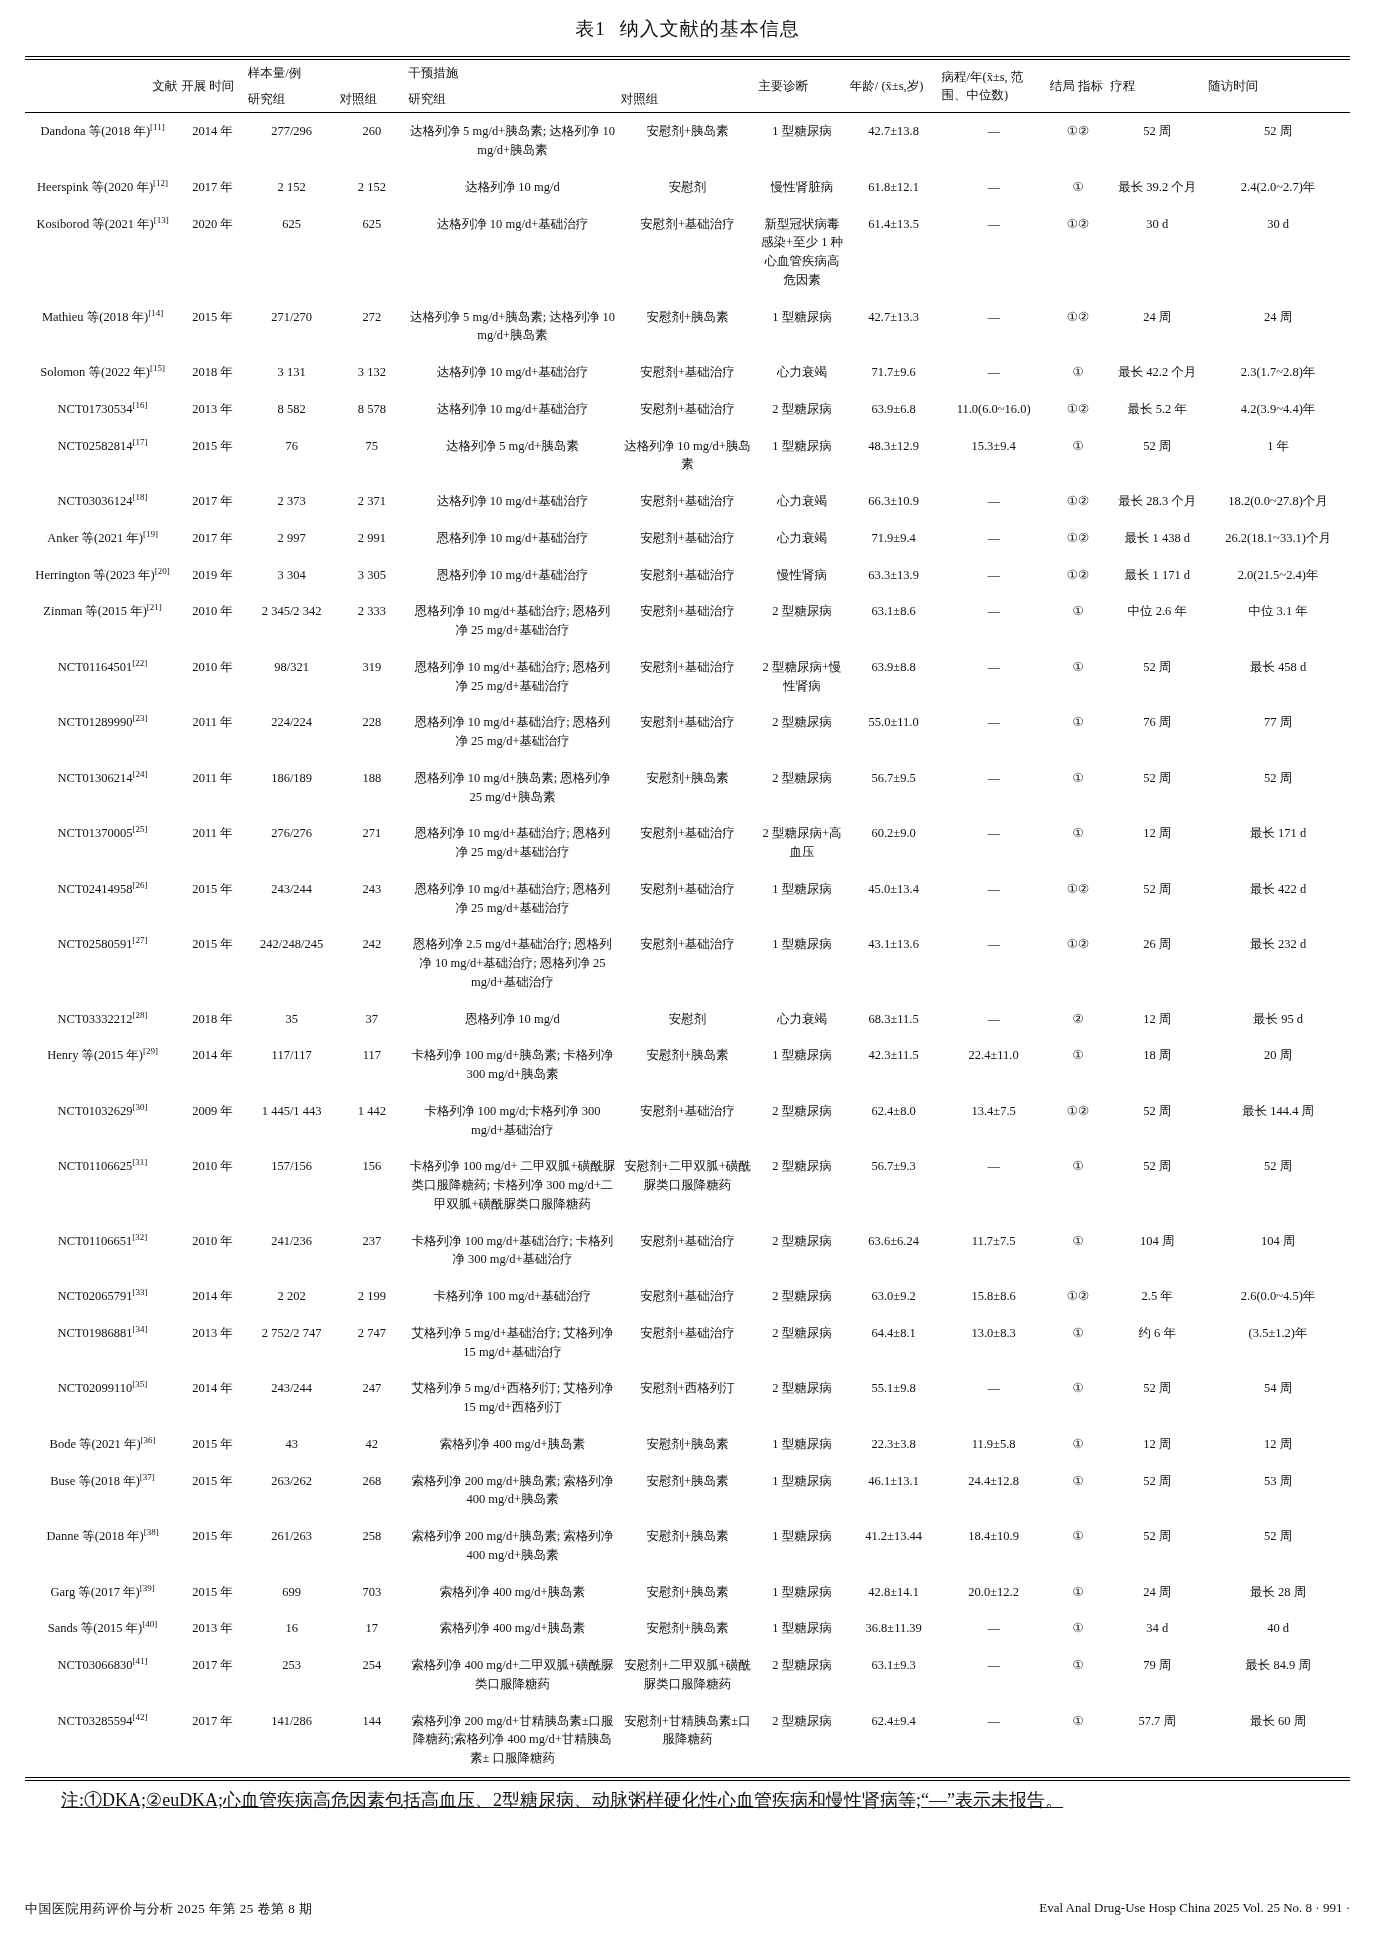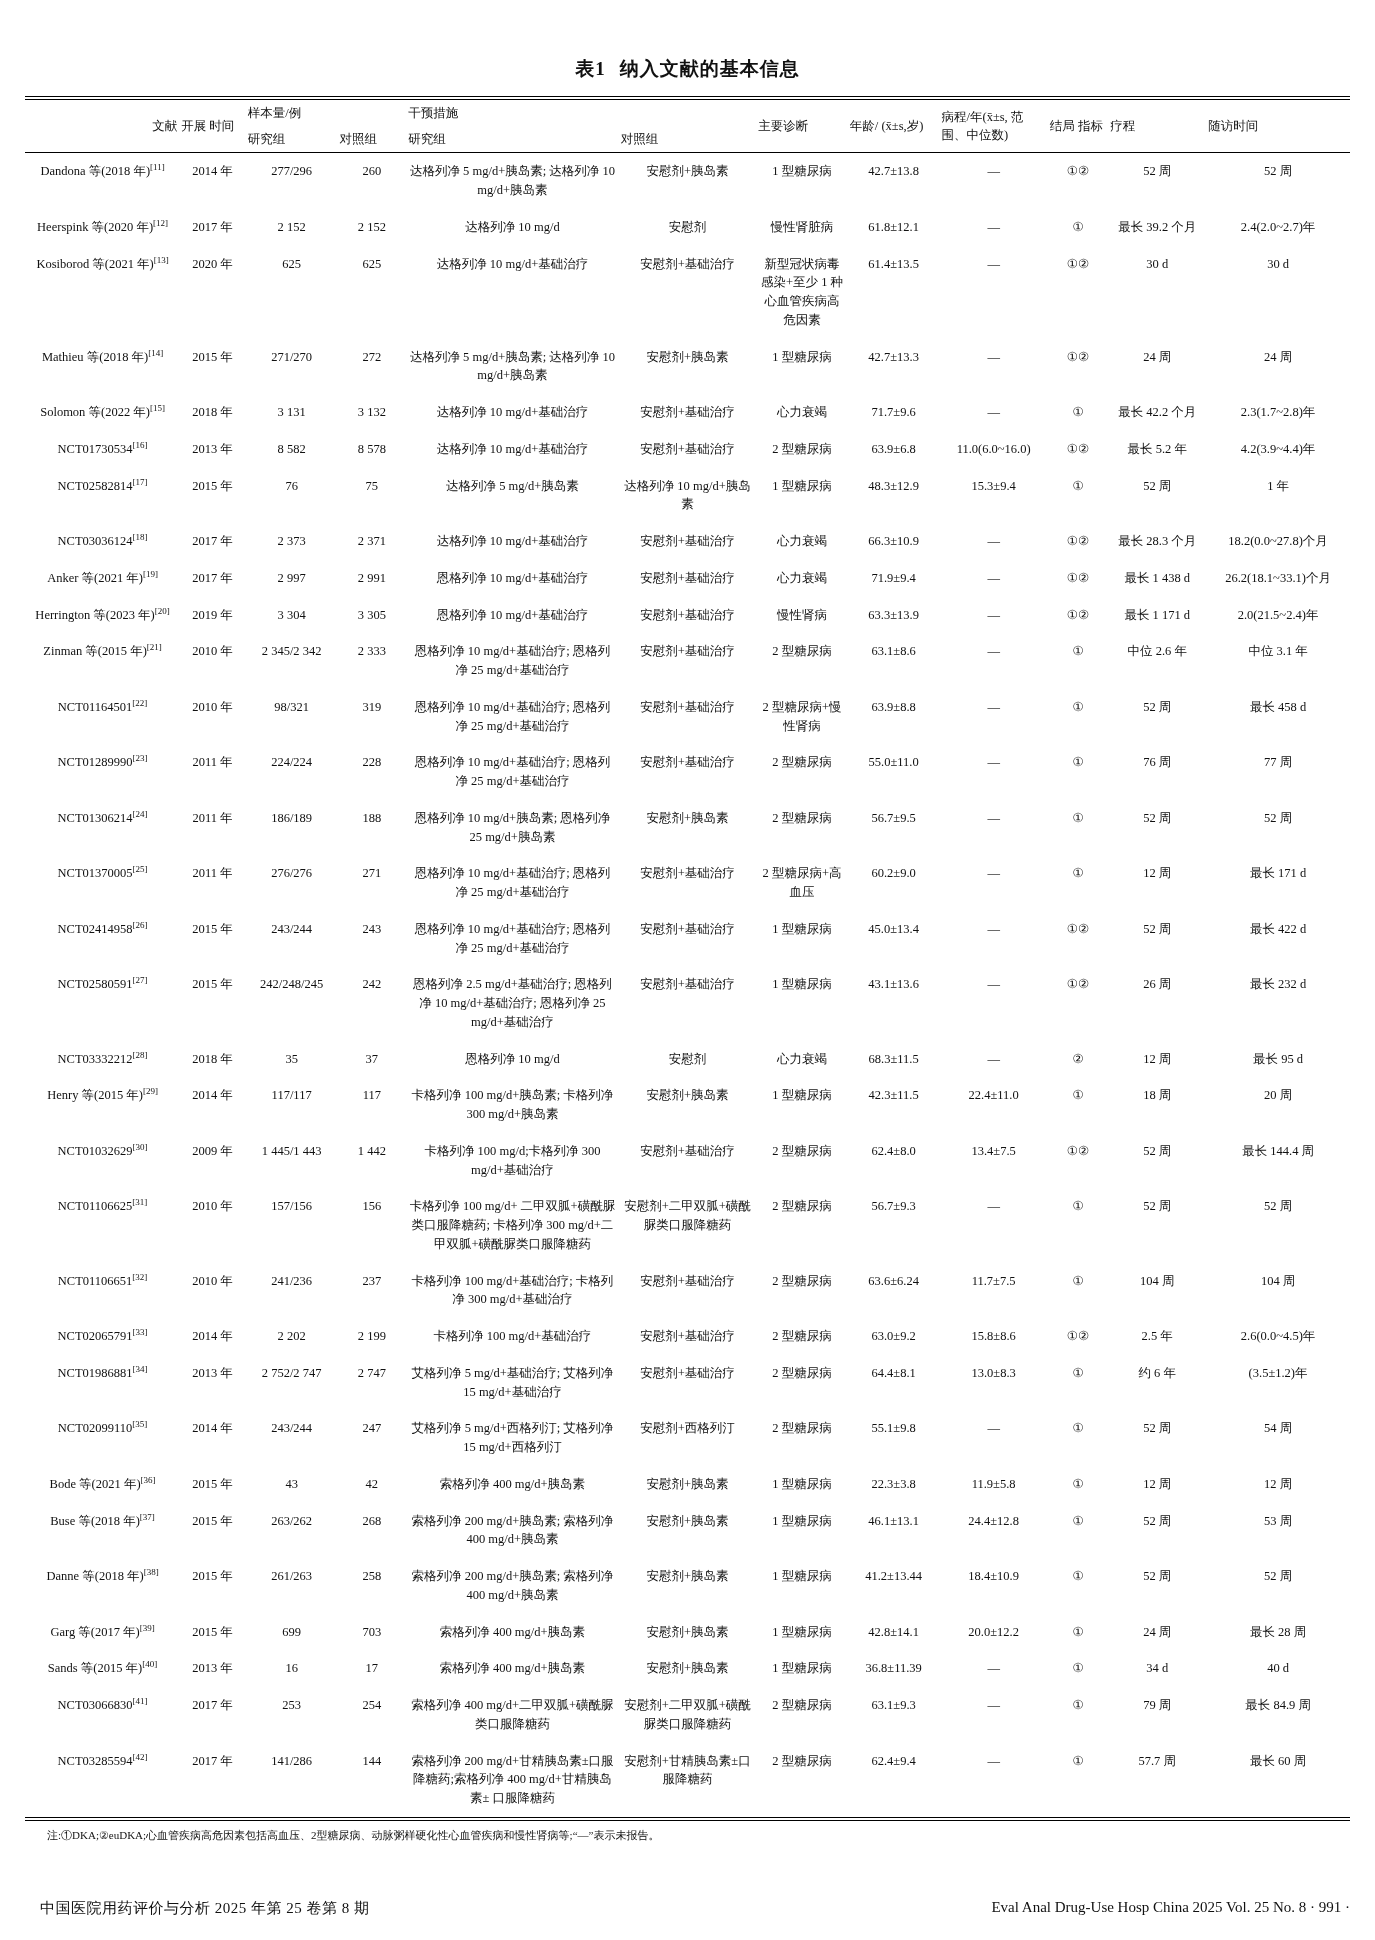--- a/index.html
+++ b/index.html
@@ -1,44 +1,44 @@
 <!DOCTYPE html>
 <html><head>
 <meta charset="utf-8">
 <style>
   * { margin:0; padding:0; box-sizing:border-box; }
   html,body { background:#ffffff; }
   body { font-family:"Liberation Serif","DejaVu Serif",serif; color:#111; }
   .page { width:1375px; height:1940px; position:relative; background:#fff; overflow:hidden; }
 
-  .title { text-align:center; font-weight:bold; font-size:19px; padding-top:16px; letter-spacing:1px;margin-top:40px; }
+  .title { text-align:center; font-weight:normal; font-size:19px; padding-top:16px; letter-spacing:1px; }
   .title .gap { display:inline-block; width:14px; }
 
   table { width:1325px; margin:14px auto 0 auto; border-collapse:collapse;
           border-top:4px double #000; border-bottom:4px double #000;
           font-size:12.5px; table-layout:fixed; }
   col.c-lit{width:148px;} col.c-year{width:64px;} col.c-ns{width:88px;} col.c-nc{width:66px;}
   col.c-txs{width:204px;} col.c-txc{width:132px;} col.c-dx{width:88px;} col.c-age{width:88px;}
   col.c-dur{width:104px;} col.c-out{width:58px;} col.c-crs{width:94px;} col.c-fu{width:138px;}
 
   thead th { font-weight:normal; text-align:left; vertical-align:middle; padding:4px 2px; line-height:1.45; }
   thead tr.h1 th { border-bottom:none; }
   thead th.spanner { border-bottom:1.3px solid #000; }
   thead tr:first-child th[rowspan], thead tr.h2 th { border-bottom:none; }
   thead { border-bottom:1.3px solid #000; }
   thead th.lit-h { text-align:right; padding-left:4px; }
 
   tbody td { text-align:center; vertical-align:top; padding:9px 3px; line-height:1.5; }
   tbody td.col-lit { text-align:center; padding-left:4px; }
   sup { font-size:9px; line-height:0; }
 
-  .footnote { width:1325px; margin:6px auto 5px auto; font-size:11px; line-height:1.5; text-indent:2em; }
-
-  .page-footer { position:absolute; left:40px; right:25px; bottom:22px;
-                 display:flex; justify-content:space-between; font-size:15px; }
+  .footnote { width:1325px; margin:6px auto 5px auto; font-size:18px; line-height:1.5; text-indent:2em;text-decoration:underline; }
+
+  .page-footer { position:absolute; left:25px; right:25px; bottom:22px;
+                 display:flex; justify-content:space-between; font-size:13px; }
   .page-footer .cn { letter-spacing:0.5px; }
 </style>
 </head>
 <body>
 
 <div class="page">
 
   <div class="title">
     <span>表1</span><span class="gap"></span><span>纳入文献的基本信息</span>
   </div>

